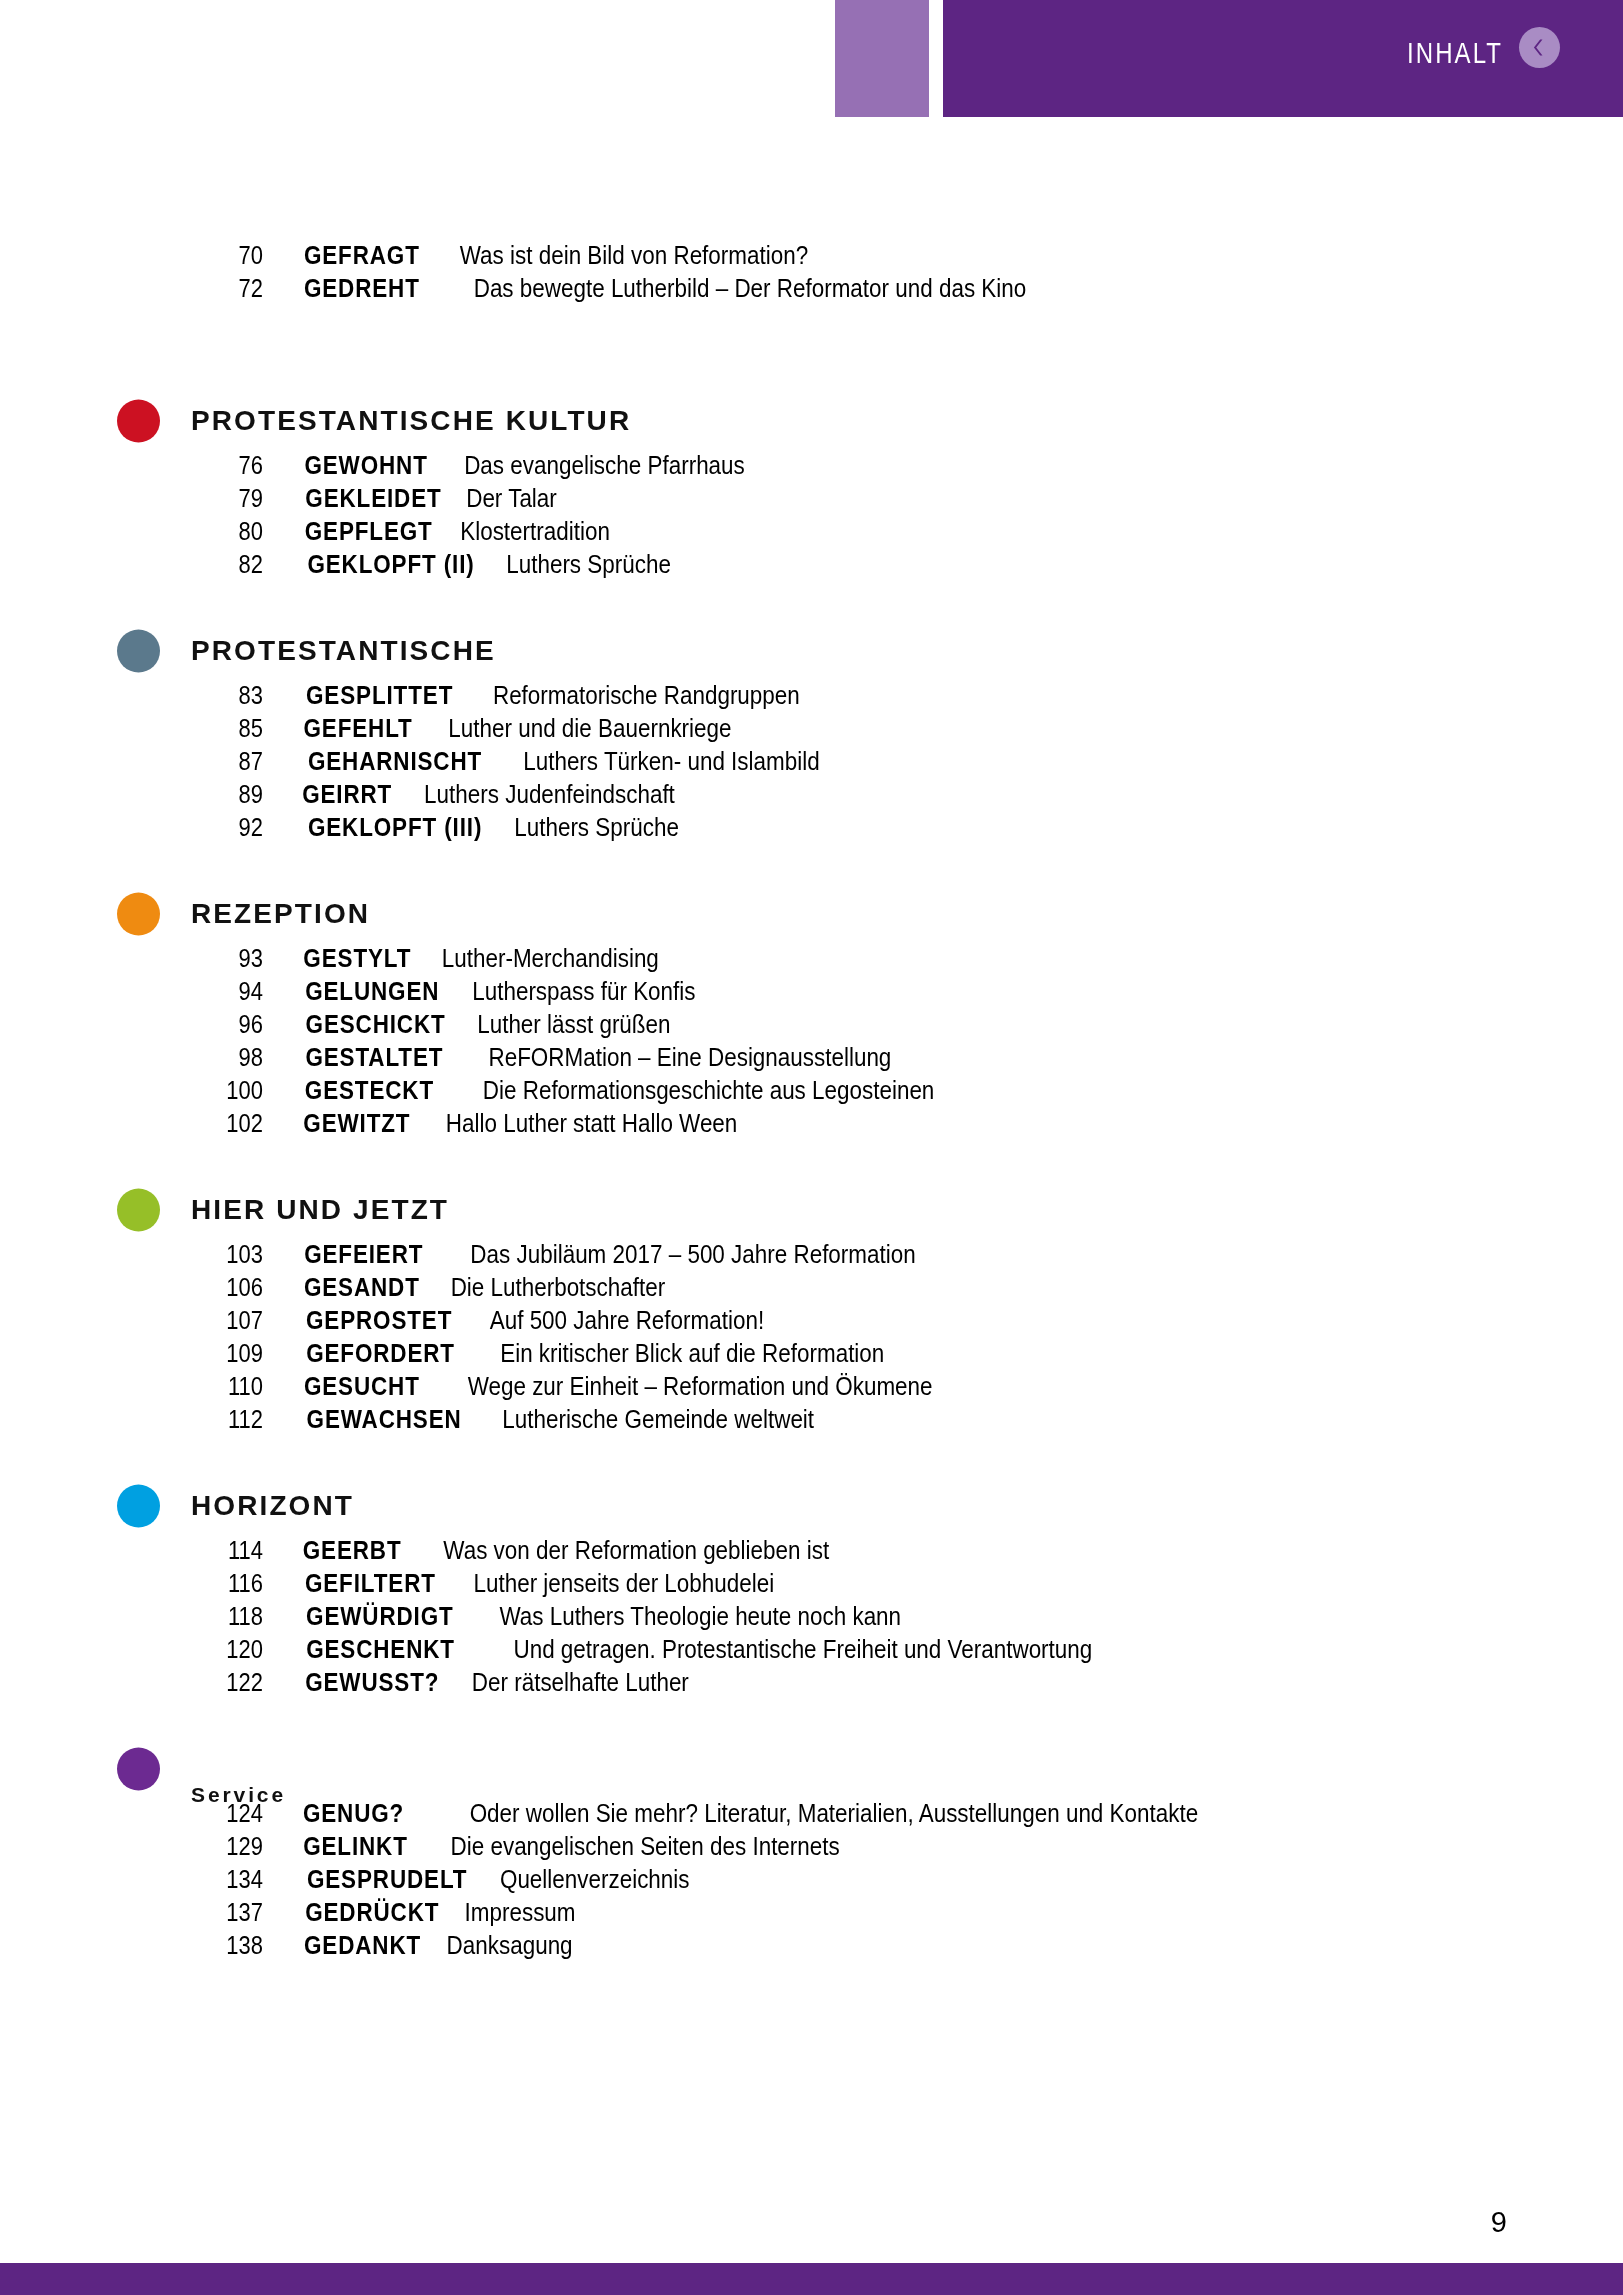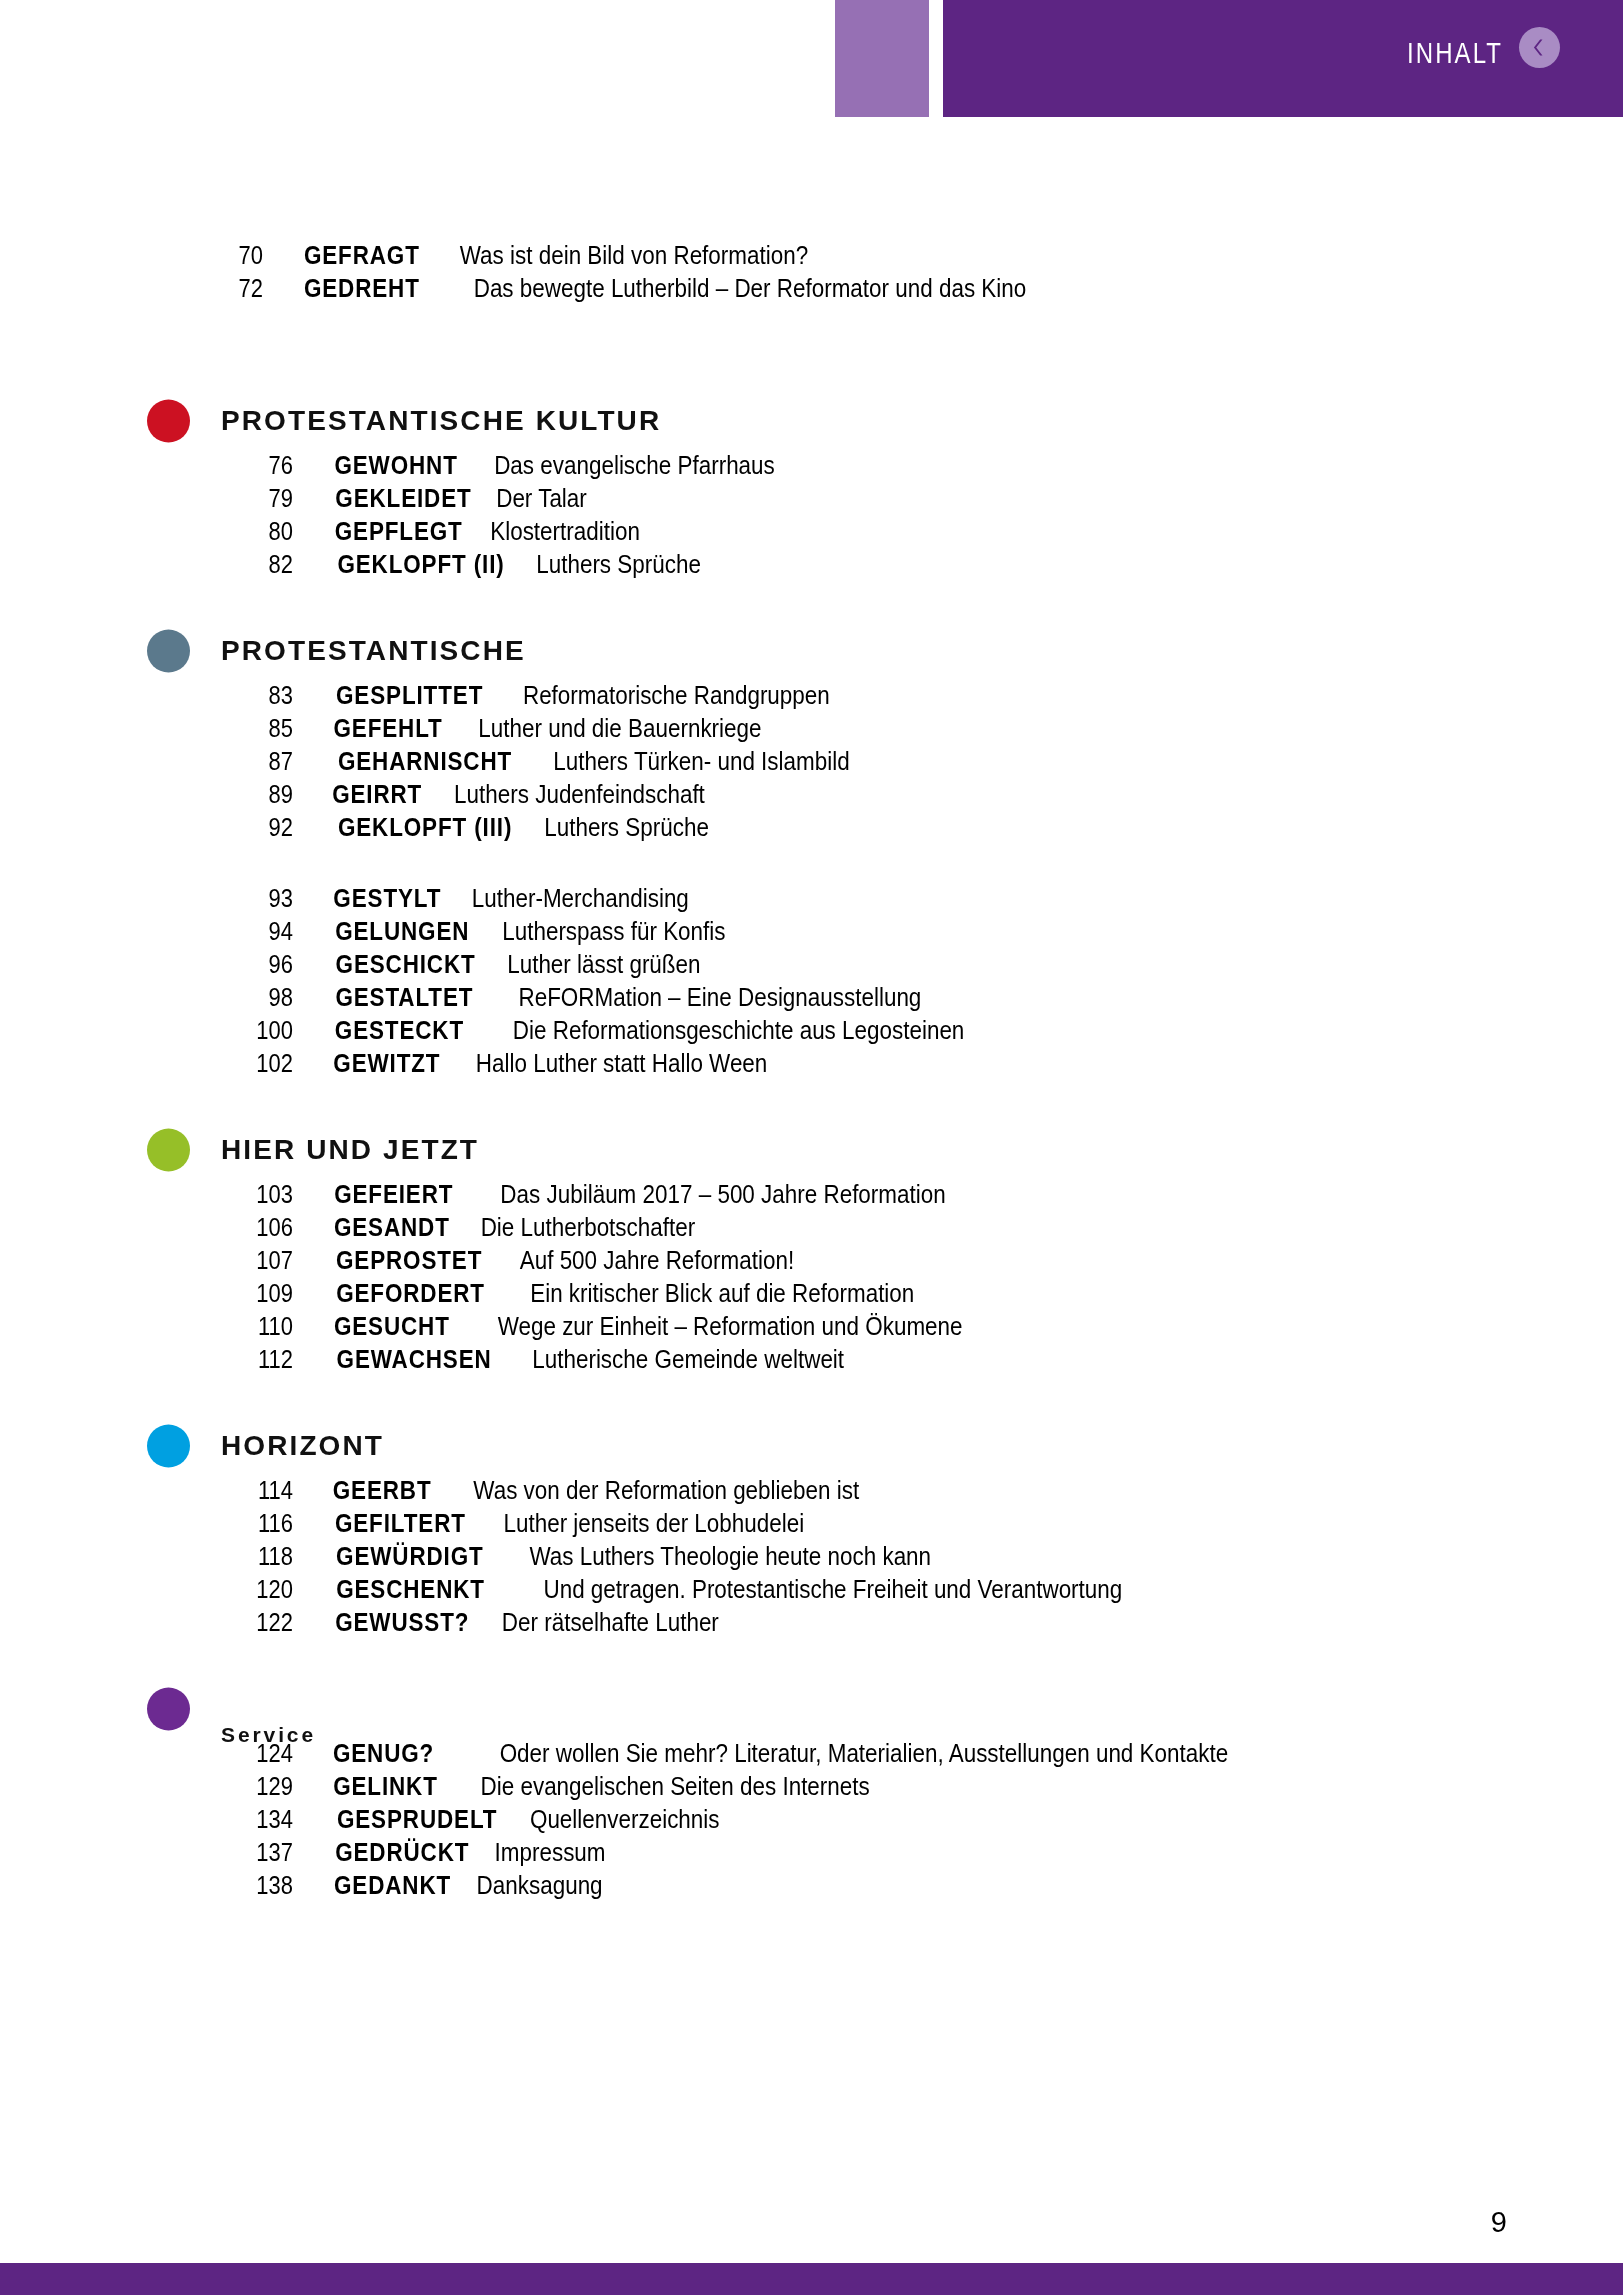--- a/index.html
+++ b/index.html
@@ -116,21 +116,21 @@
     transform-origin: left baseline;
   }
   .entry .desc {
     font-weight: 400;
     margin-left: 9.2px;
     transform: scaleX(0.88);
     transform-origin: left baseline;
   }
 
   
-  .section { position: relative; padding-left: 30px; }
+  .section { position: relative; }
   .section-head {
     position: relative;
     display: flex;
     align-items: center;
     height: 60px;
   }
   .dot {
     position: absolute;
     left: 117px;
     top: 50%;
@@ -268,20 +268,24 @@
         </div>
         <div class="entry">
           <span class="pg">92</span>
           <span class="kw">GEKLOPFT (III)</span>
           <span class="desc">Luthers Sprüche</span>
         </div>
       </div>
     </div>
     <div class="section">
       <div class="gap-before-head"></div>
+      <div class="section-head">
+        <span class="dot" style="background: rgb(239, 139, 17);"></span>
+        <span class="section-title">REZEPTION</span>
+      </div>
       <div class="entries">
         <div class="entry">
           <span class="pg">93</span>
           <span class="kw">GESTYLT</span>
           <span class="desc">Luther-Merchandising</span>
         </div>
         <div class="entry">
           <span class="pg">94</span>
           <span class="kw">GELUNGEN</span>
           <span class="desc">Lutherspass für Konfis</span>

